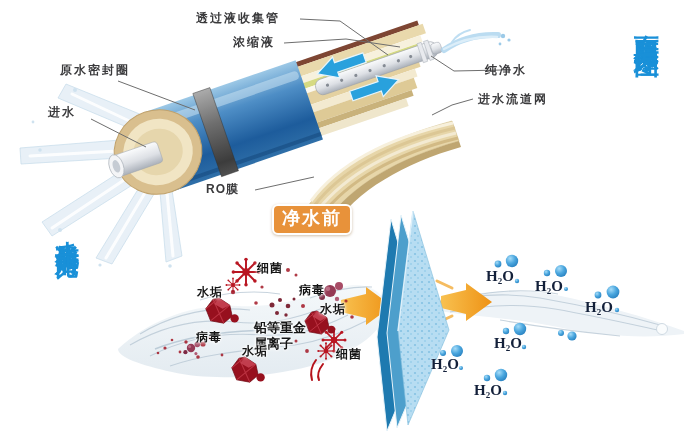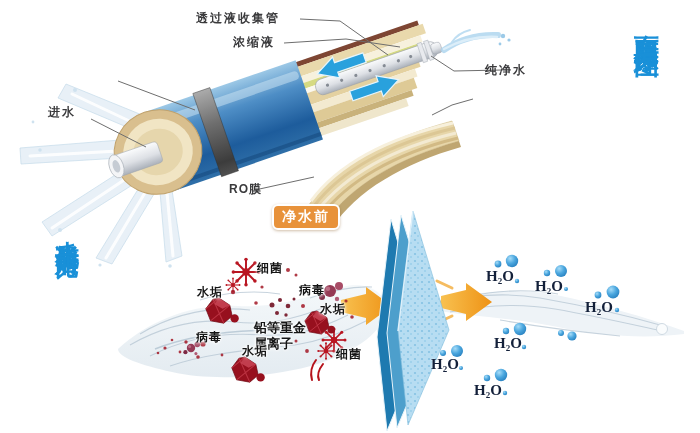--- a/index.html
+++ b/index.html
@@ -5,21 +5,21 @@
   html,body{margin:0;padding:0;background:#fff;}
   #stage{position:relative;width:700px;height:433px;background:#fff;overflow:hidden;
          font-family:"Liberation Sans","DejaVu Sans",sans-serif;}
   #art{position:absolute;left:0;top:0;z-index:1;}
   .txt{position:absolute;z-index:5;white-space:nowrap;}
   .comp-label{font-size:12px;font-weight:600;color:#3a3a3c;letter-spacing:2px;}
   .v-title{writing-mode:vertical-rl;font-weight:bold;color:#1990d8;
            text-shadow:1px 1px 0 #fff,-1px -1px 0 #fff,1px -1px 0 #fff,-1px 1px 0 #fff,0 0 2px #fff;}
   #title-right{left:631px;top:14px;font-size:25px;letter-spacing:3px;}
   #title-left{left:51px;top:221px;font-size:24px;letter-spacing:2px;}
-  .badge{position:absolute;z-index:6;background:#e8923a;color:#fff;font-size:14px;font-weight:bold;
+  .badge{position:absolute;z-index:6;background:#e8923a;color:#fff;font-size:18px;font-weight:bold;
          letter-spacing:2px;padding:2px 8px 3px 8px;border:2px solid #fff;border-radius:6px;
          box-shadow:0 1px 3px rgba(120,70,10,.35);line-height:1.2;}
   .cont-label{font-size:12px;font-weight:bold;color:#151515;letter-spacing:1px;
               text-shadow:0 0 3px #fff,0 0 3px #fff,0 0 5px #fff;}
   .metal-label{position:absolute;z-index:5;width:58px;font-size:13px;font-weight:bold;color:#151515;
                line-height:1.2;text-align:left;white-space:normal;
                text-shadow:0 0 3px #fff,0 0 3px #fff,0 0 5px #fff;}
   .h2o{font-family:"Liberation Serif","DejaVu Serif",serif;font-size:15px;font-weight:bold;color:#13203a;
        text-shadow:0 0 2px #fff;}
 </style>
@@ -320,23 +320,25 @@
       <circle cx="487" cy="378" r="3.2"></circle>
         <circle cx="501" cy="375" r="6.2"></circle>
         <circle cx="505" cy="393" r="2.2"></circle>
       <circle cx="561" cy="333" r="3"></circle>
         <circle cx="572" cy="336" r="4.6"></circle>
     </g>
   </svg>
 
   <div class="txt comp-label" style="left:196px;top:10px">透过液收集管</div>
   <div class="txt comp-label" style="left:233px;top:34px">浓缩液</div>
+  <div class="txt comp-label" style="left:60px;top:62px">原水密封圈</div>
   <div class="txt comp-label" style="left:48px;top:104px">进水</div>
   <div class="txt comp-label" style="left:485px;top:62px">纯净水</div>
-  <div class="txt comp-label" style="left:229px;top:181px;letter-spacing:1px">RO膜</div>
+  <div class="txt comp-label" style="left:478px;top:91px">进水流道网</div>
+  <div class="txt comp-label" style="left:206px;top:181px;letter-spacing:1px">RO膜</div>
 
   <div class="badge" style="left:272px;top:204px">净水前</div>
 
   <div id="title-right" class="txt v-title">东丽膜工作原理图</div>
   <div id="title-left" class="txt v-title">水质净化前后对比</div>
 
   <div class="txt cont-label" style="left:257px;top:260px">细菌</div>
   <div class="txt cont-label" style="left:197px;top:284px">水垢</div>
   <div class="txt cont-label" style="left:299px;top:282px">病毒</div>
   <div class="txt cont-label" style="left:320px;top:301px">水垢</div>

